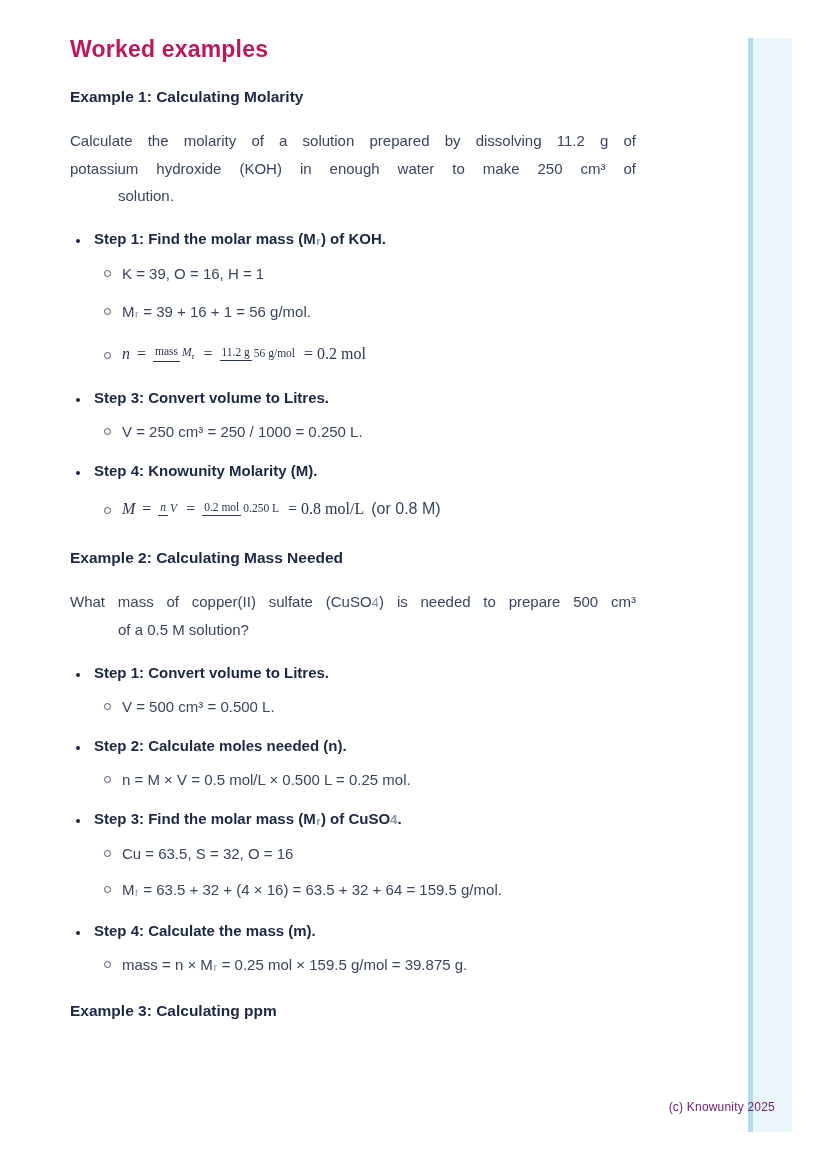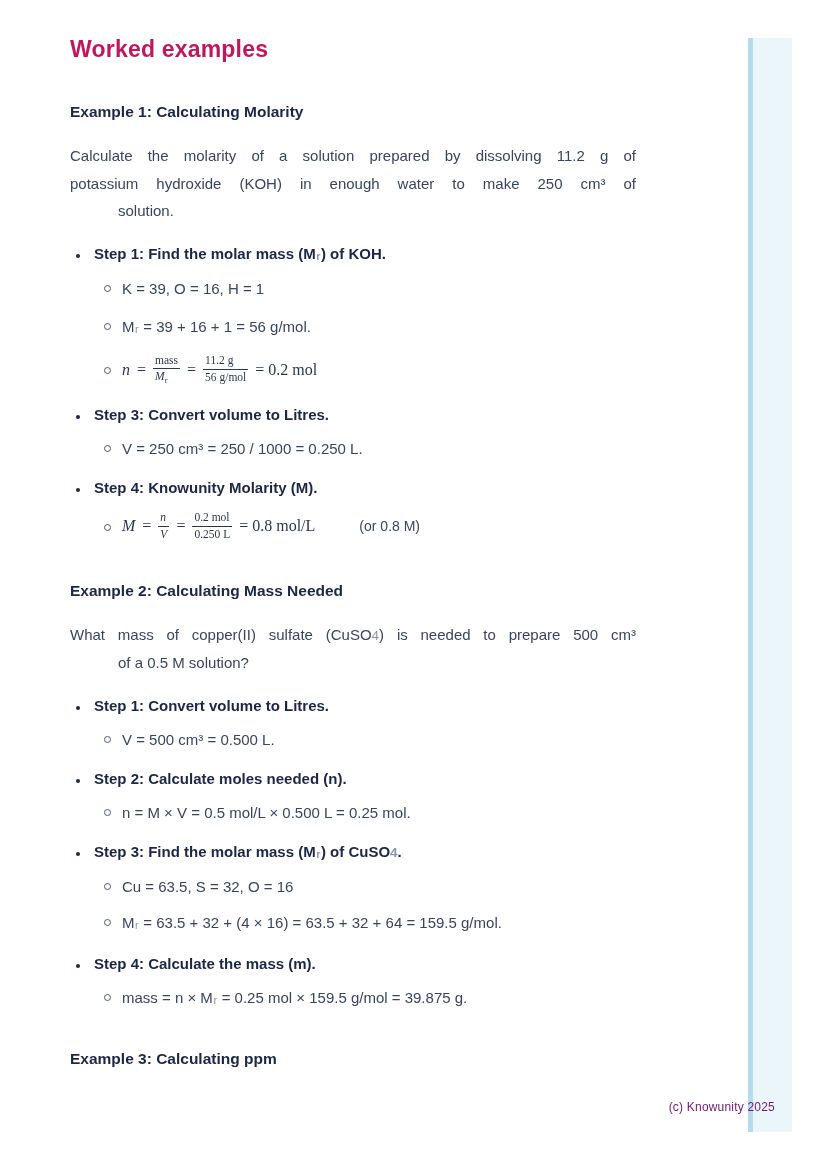--- a/index.html
+++ b/index.html
@@ -10,43 +10,43 @@
   .side-bar{
     position:absolute;top:38px;right:36px;width:39px;height:1094px;
     background:#ebf6fa;border-left:5px solid #b3ddec;z-index:1;
   }
   .content{position:absolute;left:70px;top:0;width:566px;z-index:2;}
   .doc-title{
     margin:36px 0 0;font-size:23px;line-height:27px;font-weight:bold;
     color:#be185d;letter-spacing:0.2px;
   }
   .ex-heading{
-    margin:38px 0 0;font-size:15.5px;line-height:21px;font-weight:bold;color:#1c2746;
+    margin:23px 0 0;font-size:15.5px;line-height:21px;font-weight:bold;color:#1c2746;
   }
   .para{margin-top:20px;font-size:15px;line-height:27.5px;color:#39455f;}
   .jline{text-align:justify;text-align-last:justify;}
   .jline.last{text-align-last:left;margin-left:48px;}
   .steps{margin-top:6px;}
   .step-row{display:flex;margin-top:21px;}
   .dot{width:4px;height:4px;border-radius:50%;background:#1c2746;margin:8px 14px 0 6px;flex:none;}
   .step-title{font-size:15px;line-height:16px;font-weight:bold;color:#1c2746;}
   .sub-item{display:flex;margin-top:15px;margin-left:34px;}
   .circ{width:5px;height:5px;border:1.5px solid #4a566e;border-radius:50%;margin:7px 11px 0 0;flex:none;background:#fff;}
   .sub-text{font-size:15px;line-height:21px;color:#39455f;}
   .sub-gray{color:#8d96a9;font-size:0.72em;position:relative;top:1px;padding:0 0.5px;}
   .gray-num{color:#8d96a9;font-size:0.9em;}
   
   .math-row .circ{margin-top:13px;}
   .math{font-family:"Liberation Serif",serif;font-size:16px;color:#2b3650;display:inline-flex;align-items:center;gap:7px;line-height:30px;}
   .math i{font-style:italic;}
-  .frac{display:inline-flex;flex-direction:column;text-align:left;font-size:11.5px;line-height:1.2;vertical-align:middle;}
+  .frac{display:inline-flex;flex-direction:row;text-align:left;font-size:11.5px;line-height:1.2;vertical-align:middle;}
   .frac .num{border-bottom:1px solid #2b3650;padding:0 2px 1px;}
   .frac .den{padding:1px 2px 0;}
   .frac sub{font-size:0.75em;}
-  .tail-sans{font-family:"Liberation Sans",sans-serif;font-size:14px;color:#39455f;margin-left:37px;}
+  .tail-sans{font-family:"Liberation Sans",sans-serif;font-size:16px;color:#39455f;}
   .watermark{
     position:absolute;top:1100px;right:53px;z-index:3;
     font-size:12px;color:#701a75;letter-spacing:0.2px;
   }
 </style>
 </head>
 <body>
 
 <div class="side-bar"></div>
 

